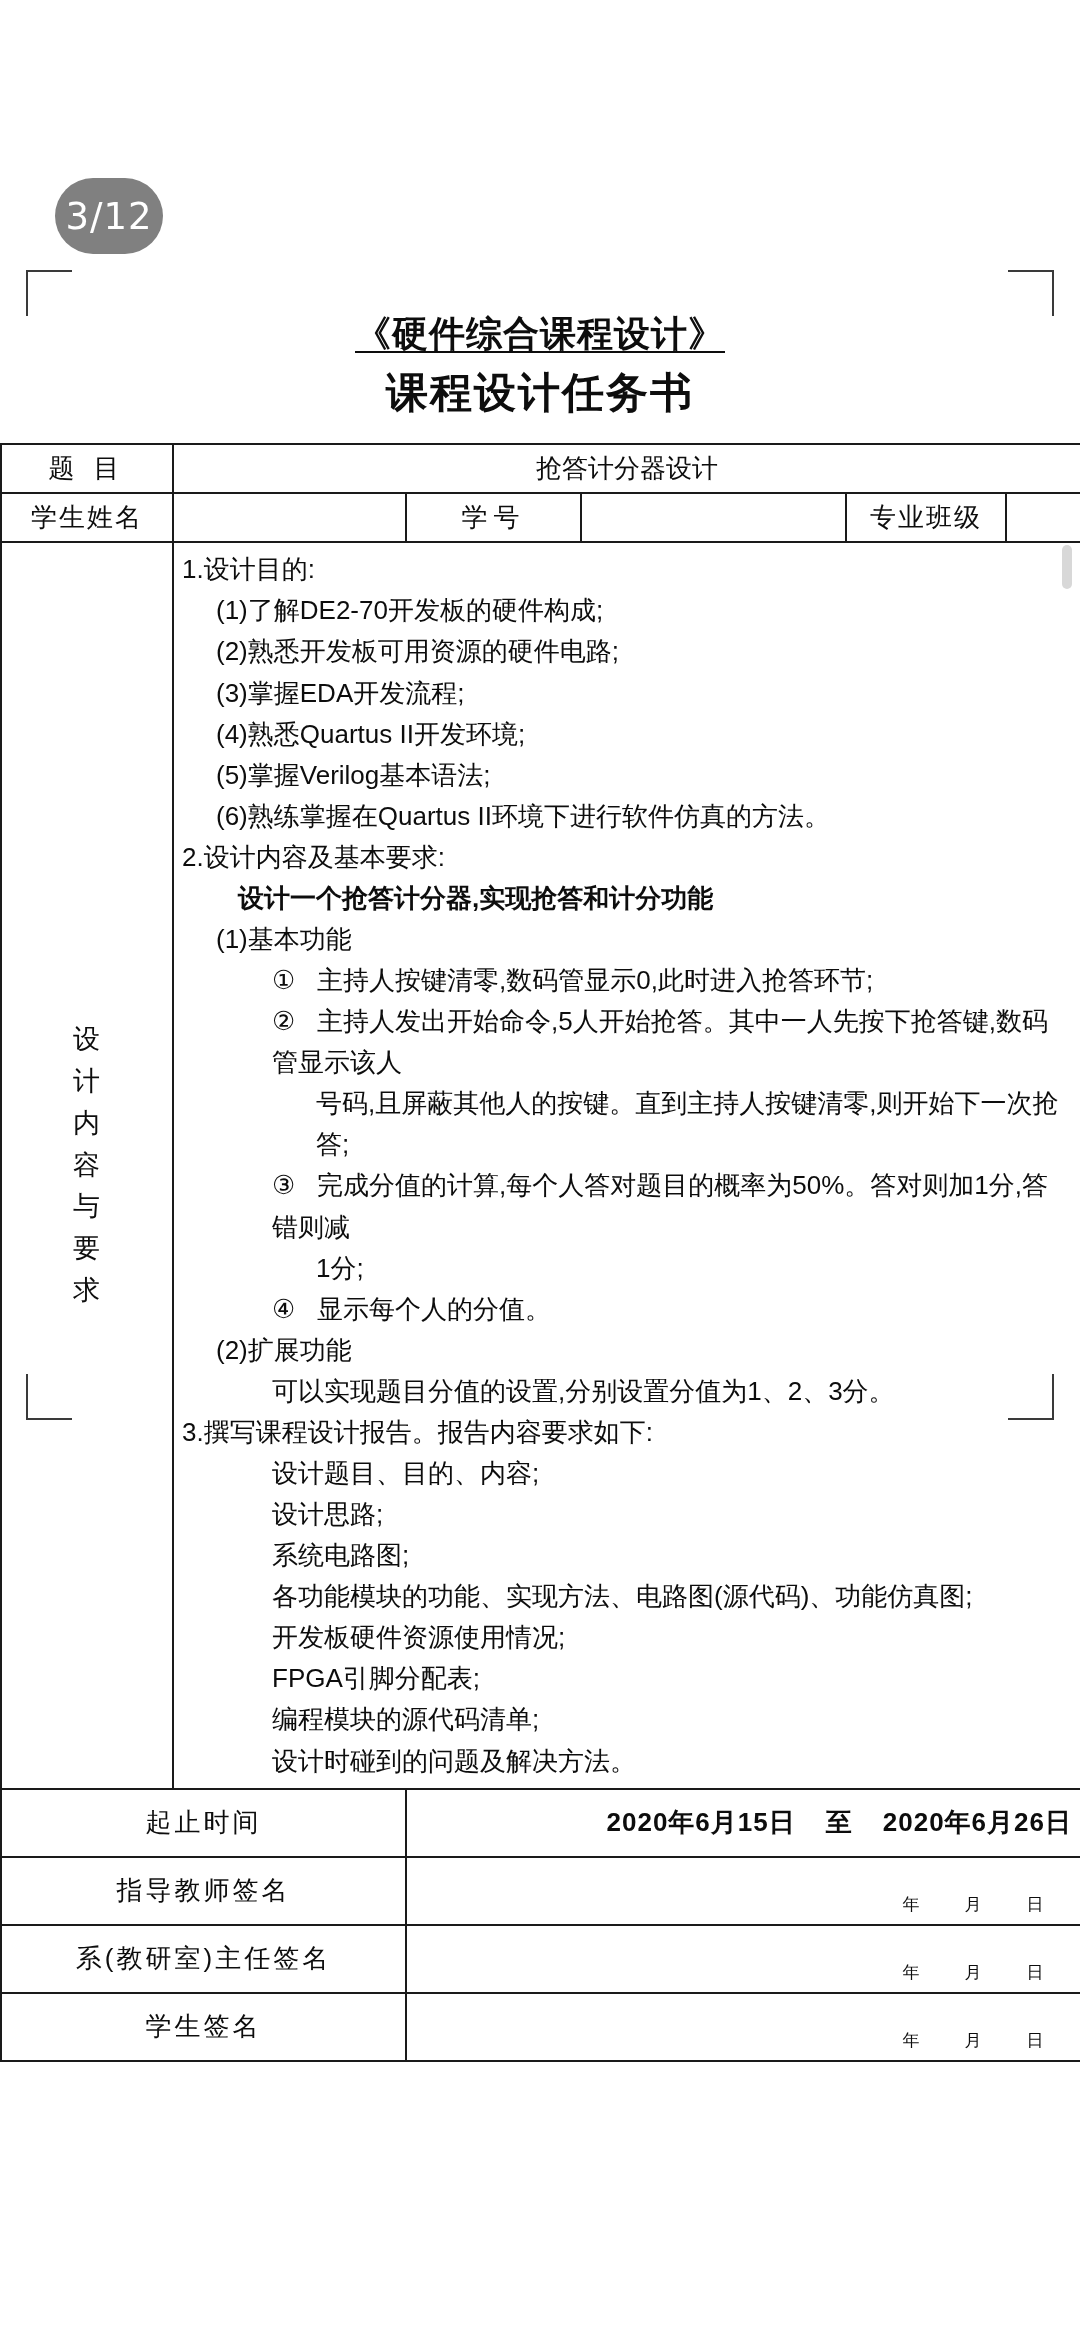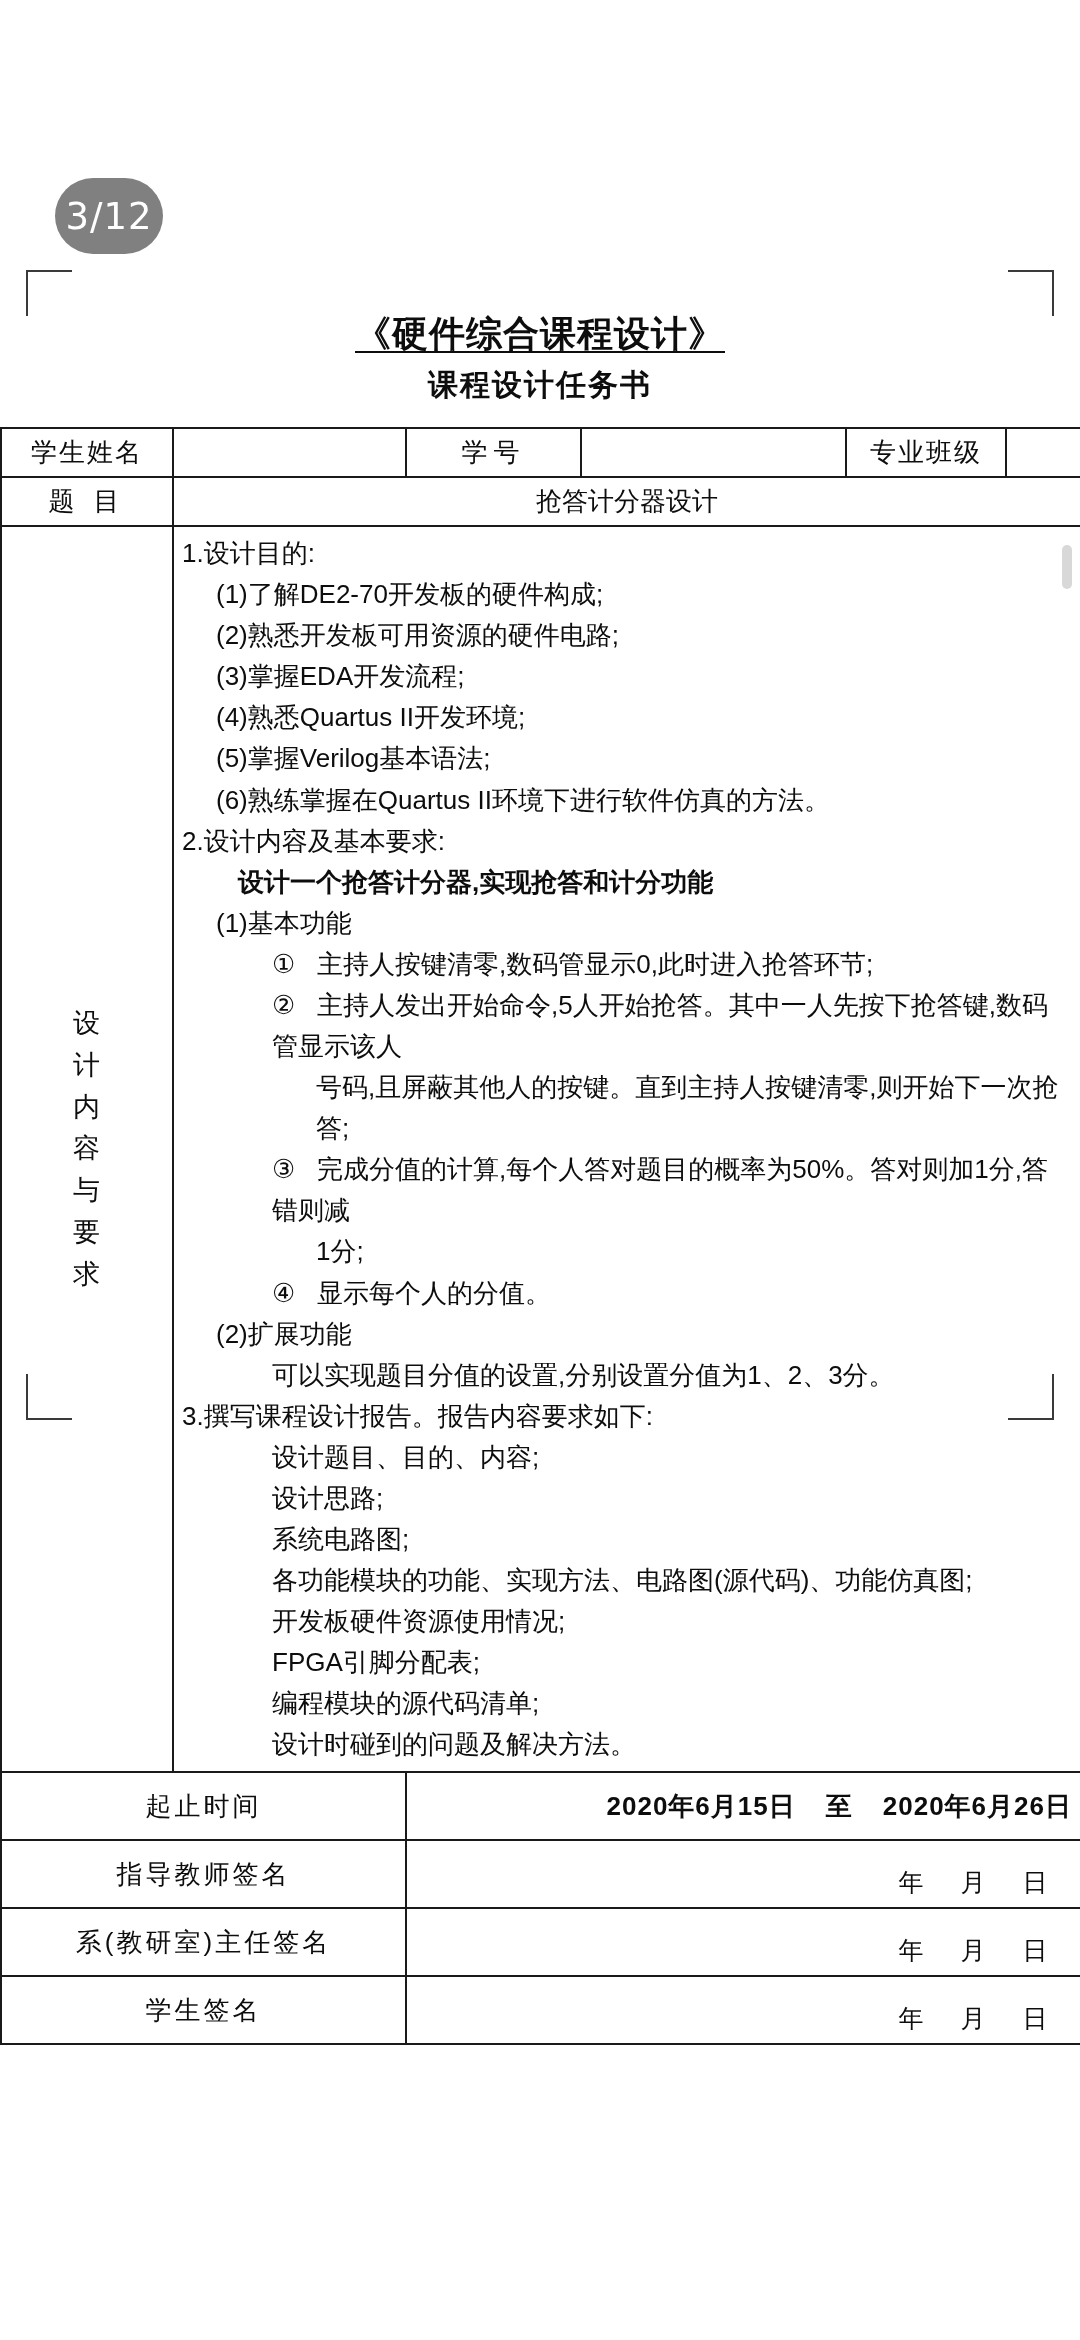--- a/index.html
+++ b/index.html
@@ -67,21 +67,21 @@
     letter-spacing: 1px;
     line-height: 1.35;
     color: #0d0d0d;
   }
   .title-main .underlined {
     text-decoration: underline;
     text-underline-offset: 5px;
     text-decoration-thickness: 2px;
   }
   .title-sub {
-    font-size: 30px;
+    font-size: 42px;
     font-weight: bold;
     letter-spacing: 2px;
     line-height: 1.35;
     color: #0d0d0d;
     margin-top: 6px;
   }
 
   
   table.doc {
     border-collapse: collapse;
@@ -147,21 +147,21 @@
     border-radius: 15px;
   }
   td.sig-val {
     position: relative;
     height: 68px;
   }
   .ymd {
     position: absolute;
     right: 14px;
     bottom: 8px;
-    font-size: 25px;
+    font-size: 17px;
     letter-spacing: 0px;
     color: #0d0d0d;
   }
   .ymd span { display: inline-block; width: 62px; text-align: center; }
   .daterange {
     text-align: right;
     font-size: 26px;
     letter-spacing: 1px;
     font-weight: bold;
   }
@@ -208,31 +208,31 @@
         <col style="width:172px">
         <col style="width:233px">
         <col style="width:175px">
         <col style="width:265px">
         <col style="width:160px">
         <col style="width:75px">
       </colgroup>
 
       <tbody>
           <tr>
+        <td class="lbl">题 目</td>
+        <td class="val-center" colspan="5">抢答计分器设计</td>
+      </tr>
+
+      <tr>
         <td class="lbl lbl-tight">学生姓名</td>
         <td class="blank"></td>
         <td class="lbl">学号</td>
         <td class="blank"></td>
         <td class="lbl lbl-tight">专业班级</td>
         <td class="blank"></td>
-      </tr>
-
-      <tr>
-        <td class="lbl">题 目</td>
-        <td class="val-center" colspan="5">抢答计分器设计</td>
       </tr>
 
       <tr>
         <td class="side">
           <span class="vert">
             设<br>计<br>内<br>容<br>与<br>要<br>求
           </span>
         </td>
         <td class="content" colspan="5">
           <div class="cbody">

